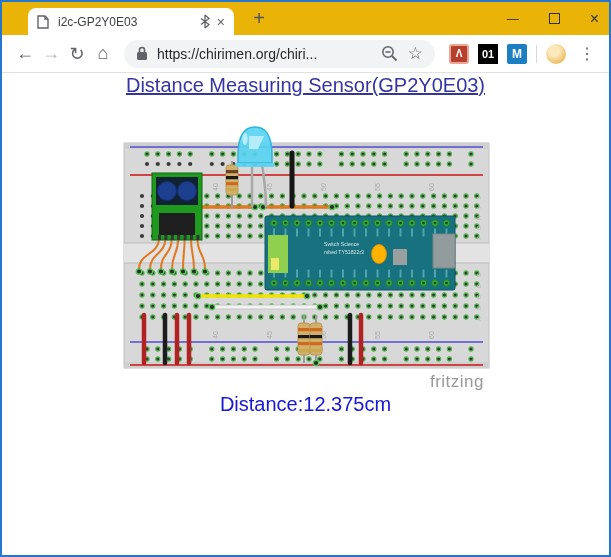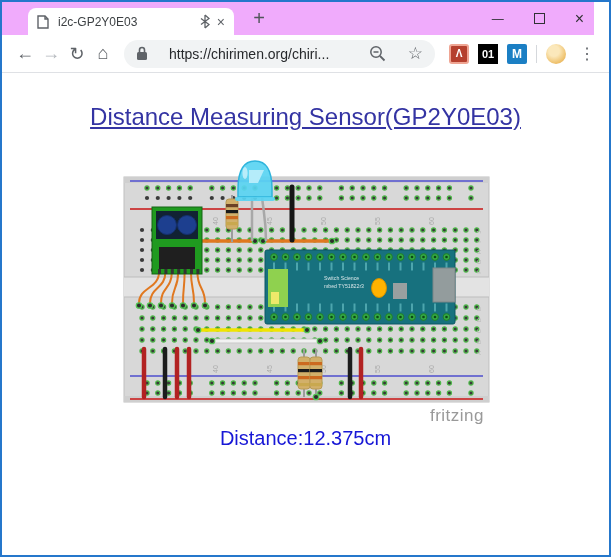--- a/index.html
+++ b/index.html
@@ -2,52 +2,52 @@
 <html><head>
 <meta charset="utf-8">
 <style>
   html,body{margin:0;padding:0;}
   body{
     width:611px;height:557px;box-sizing:border-box;
     border:2px solid #2577cb;background:#fff;position:relative;overflow:hidden;
     font-family:"Liberation Sans", sans-serif;
   }
   
-  .tabstrip{position:absolute;top:0;left:0;right:15px;height:33px;background:#f0abfc;}
+  .tabstrip{position:absolute;top:0;left:0;right:0;height:33px;background:#eab308;}
   .tab{position:absolute;left:26px;top:6px;width:206px;height:27px;background:#fff;
        border-radius:8px 8px 0 0;display:flex;align-items:center;padding:0 9px;box-sizing:border-box;}
   .tab-title{flex:1;font-size:12px;color:#3c4043;padding-left:9px;white-space:nowrap;overflow:hidden;}
   .tab-close{font-size:14px;color:#5f6368;margin-left:7px;cursor:default;line-height:1;}
   .newtab{position:absolute;left:245px;top:4px;font-size:20px;color:#50555a;width:24px;height:24px;
           text-align:center;line-height:24px;}
   .wincontrols{position:absolute;right:10px;top:0;height:33px;display:flex;align-items:center;gap:30px;color:#303134;}
   .winbtn{font-size:12px;line-height:1;}
   .maxbox{width:9px;height:9px;border:1.4px solid #303134;display:inline-block;}
   .winclose{font-size:16px;}
   
   .toolbar{position:absolute;top:33px;left:0;right:0;height:38px;background:#fff;
            border-bottom:1px solid #dfe1e5;display:flex;align-items:center;padding:0 10px;box-sizing:border-box;}
   .navicon{font-size:18px;color:#5f6368;width:26px;text-align:center;flex:0 0 auto;}
   .navicon.disabled{color:#b4b8bd;}
   .omnibox{flex:1;height:28px;background:#f1f3f4;border-radius:14px;display:flex;align-items:center;
-           padding:0 12px;box-sizing:border-box;margin:0 8px;min-width:0;gap:12px;}
+           padding:0 12px;box-sizing:border-box;margin:0 8px;min-width:0;}
   .url{flex:1;font-size:14px;color:#27292c;white-space:nowrap;overflow:hidden;padding-left:9px;}
   .boxicon{flex:0 0 auto;}
   .star{font-size:17px;color:#5f6368;margin-left:10px;}
   .extrow{display:flex;align-items:center;gap:9px;flex:0 0 auto;padding-left:6px;}
   .ext{width:20px;height:20px;display:grid;place-items:center;font-weight:bold;box-sizing:border-box;}
   .ext-pdf{background:#b5402e;border:2px solid #efa593;color:#fff;font-size:10px;border-radius:3px;}
   .ext-01{background:#000;color:#fff;font-size:11px;}
   .ext-m{background:#1b7fc4;color:#fff;font-size:12px;border-radius:2px;}
   .extdivider{width:1px;height:18px;background:#d5d8dc;}
   .ext-hamster{border-radius:50%;background:radial-gradient(circle at 40% 35%, #fbe8bb 0 30%, #eec06a 70%, #d99c43);}
   .menudots{font-size:16px;color:#5f6368;padding:0 4px;}
   
   .content{position:absolute;top:72px;left:0;right:0;bottom:0;background:#fff;text-align:center;}
-  .pagetitle{display:inline-block;margin-top:29px;font-size:24px;color:#3434a3;text-decoration:underline;}
+  .pagetitle{display:inline-block;font-size:20px;color:#3434a3;text-decoration:underline;}
   .figurewrap{width:368px;height:270px;margin:26px auto 0;position:relative;}
   .distance{font-size:20px;color:#1717d6;}
 </style>
 </head>
 <body>
 
 <div class="tabstrip">
   <div class="tab">
     <svg width="12" height="14" viewBox="0 0 12 14">
       <path d="M1 1 h7 l3 3 v9 h-10 z" fill="none" stroke="#5f6368" stroke-width="1.4"></path>

